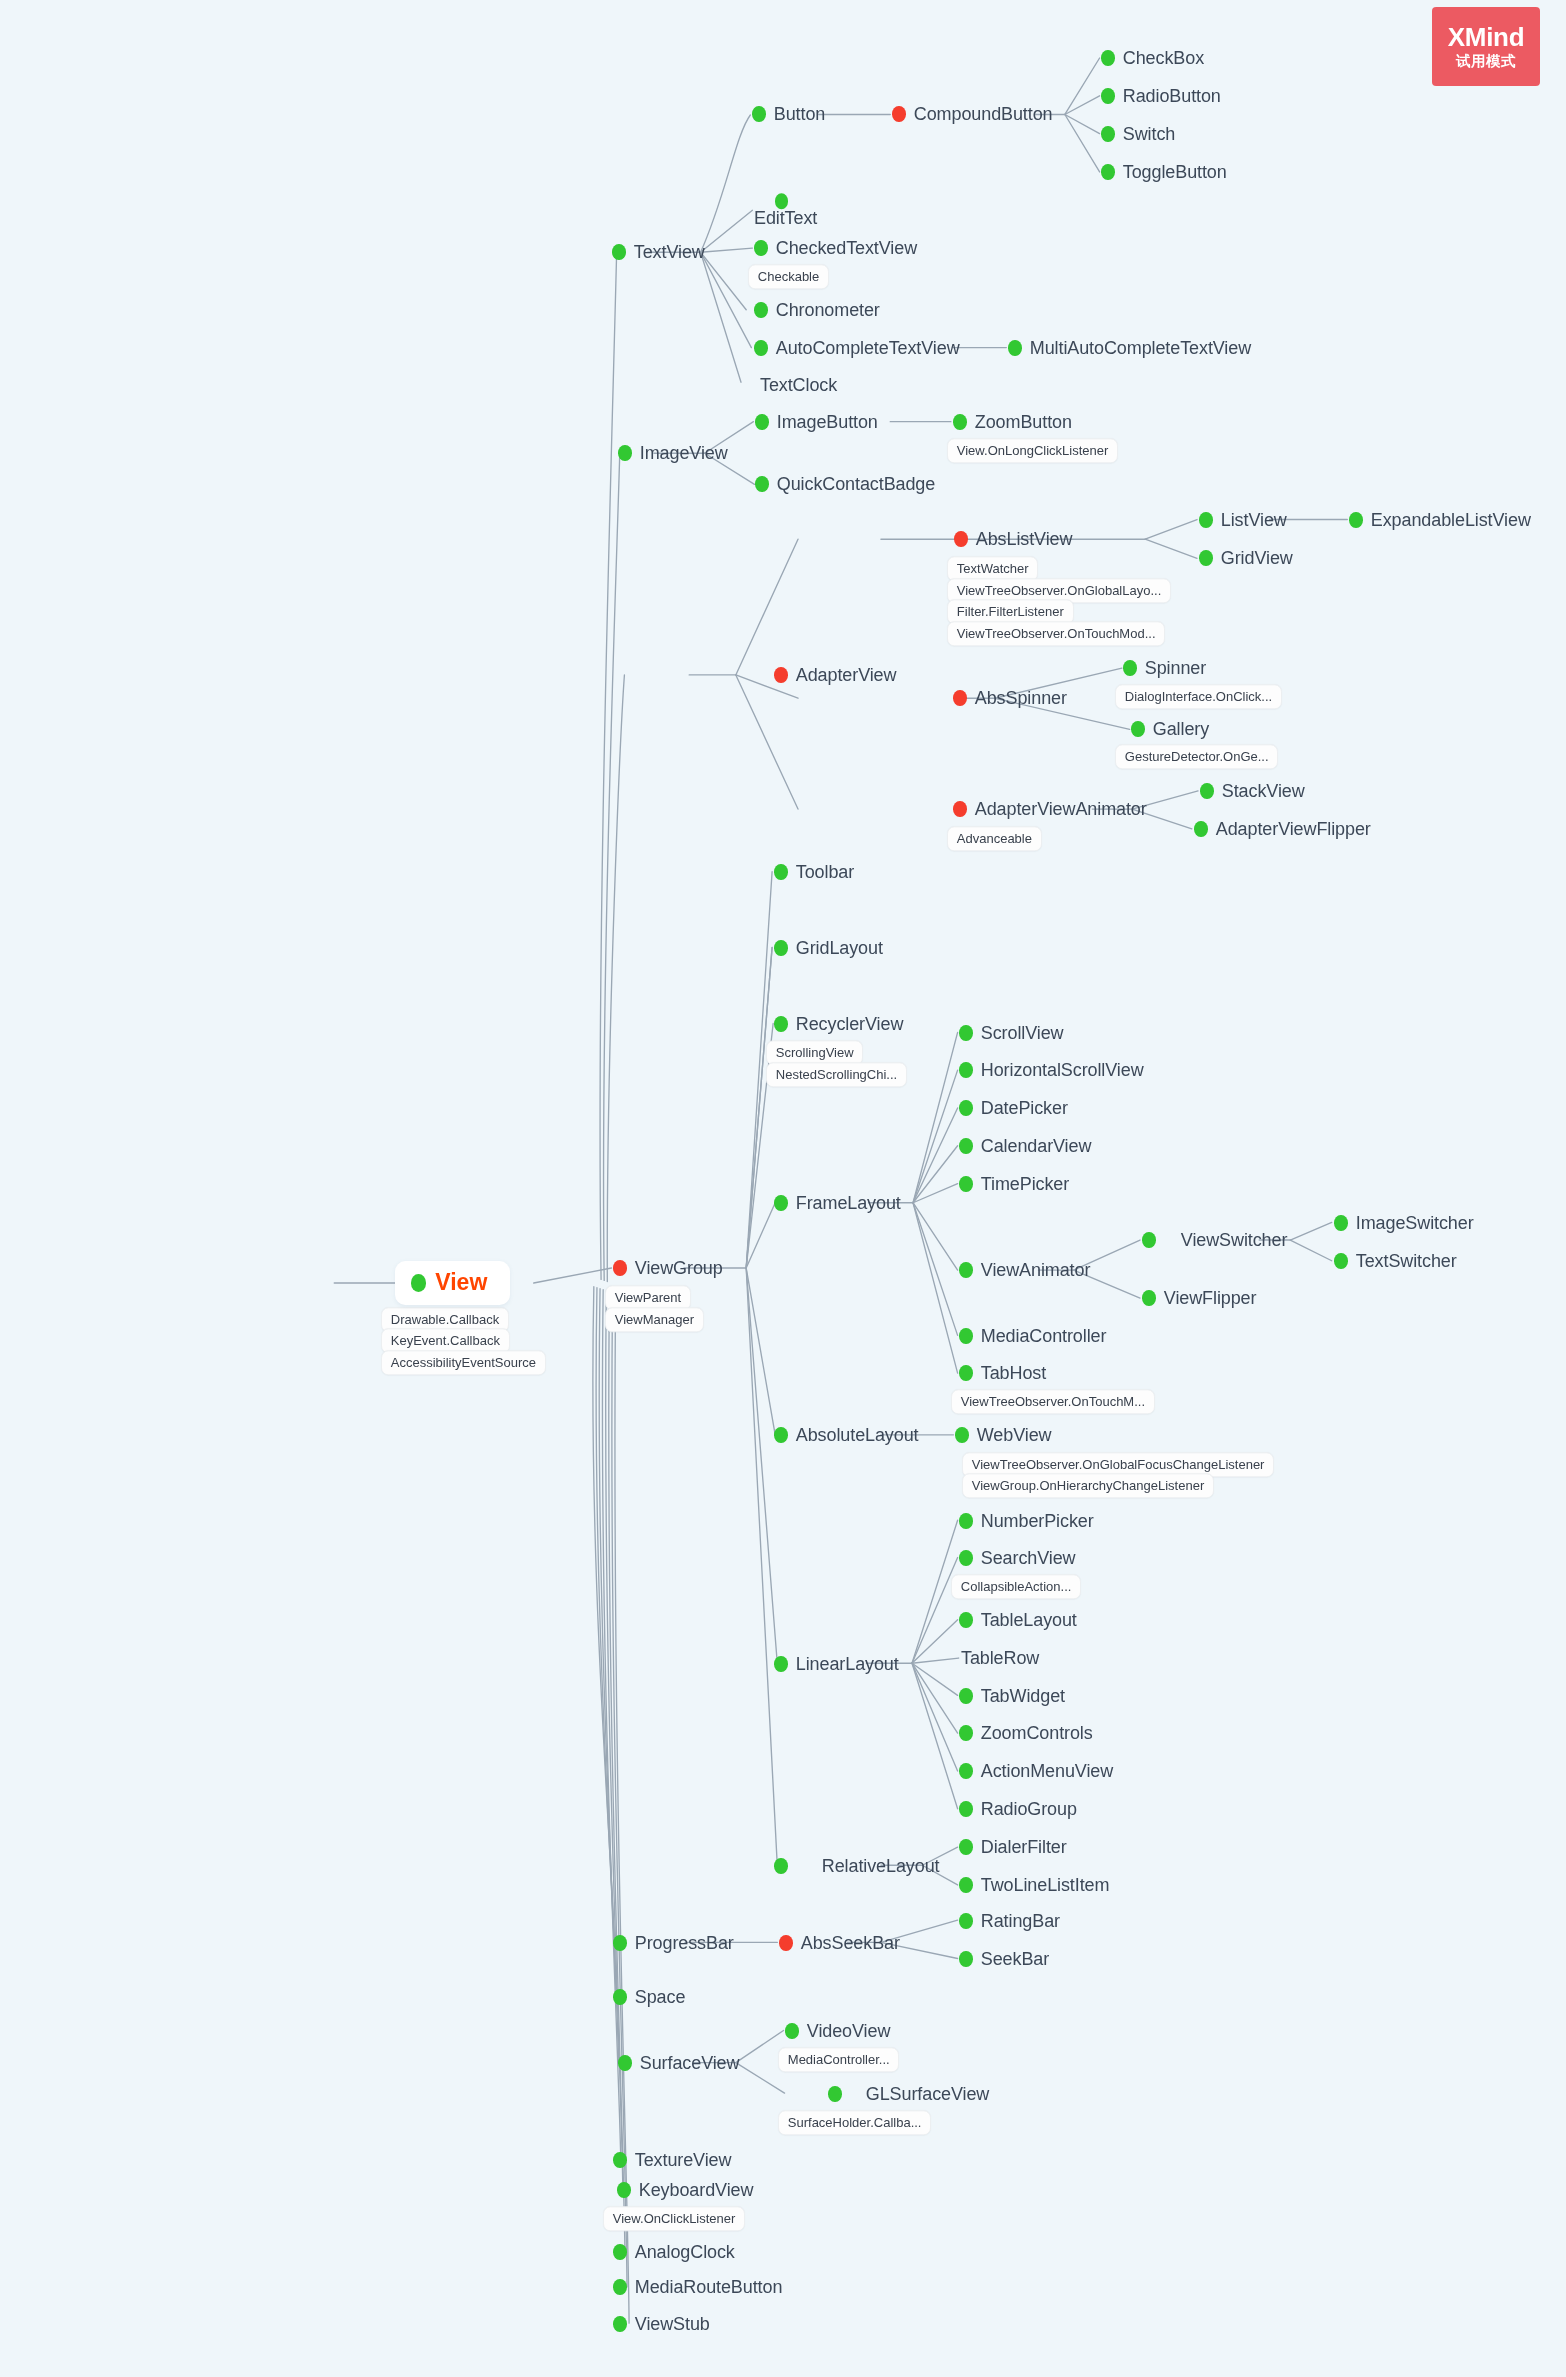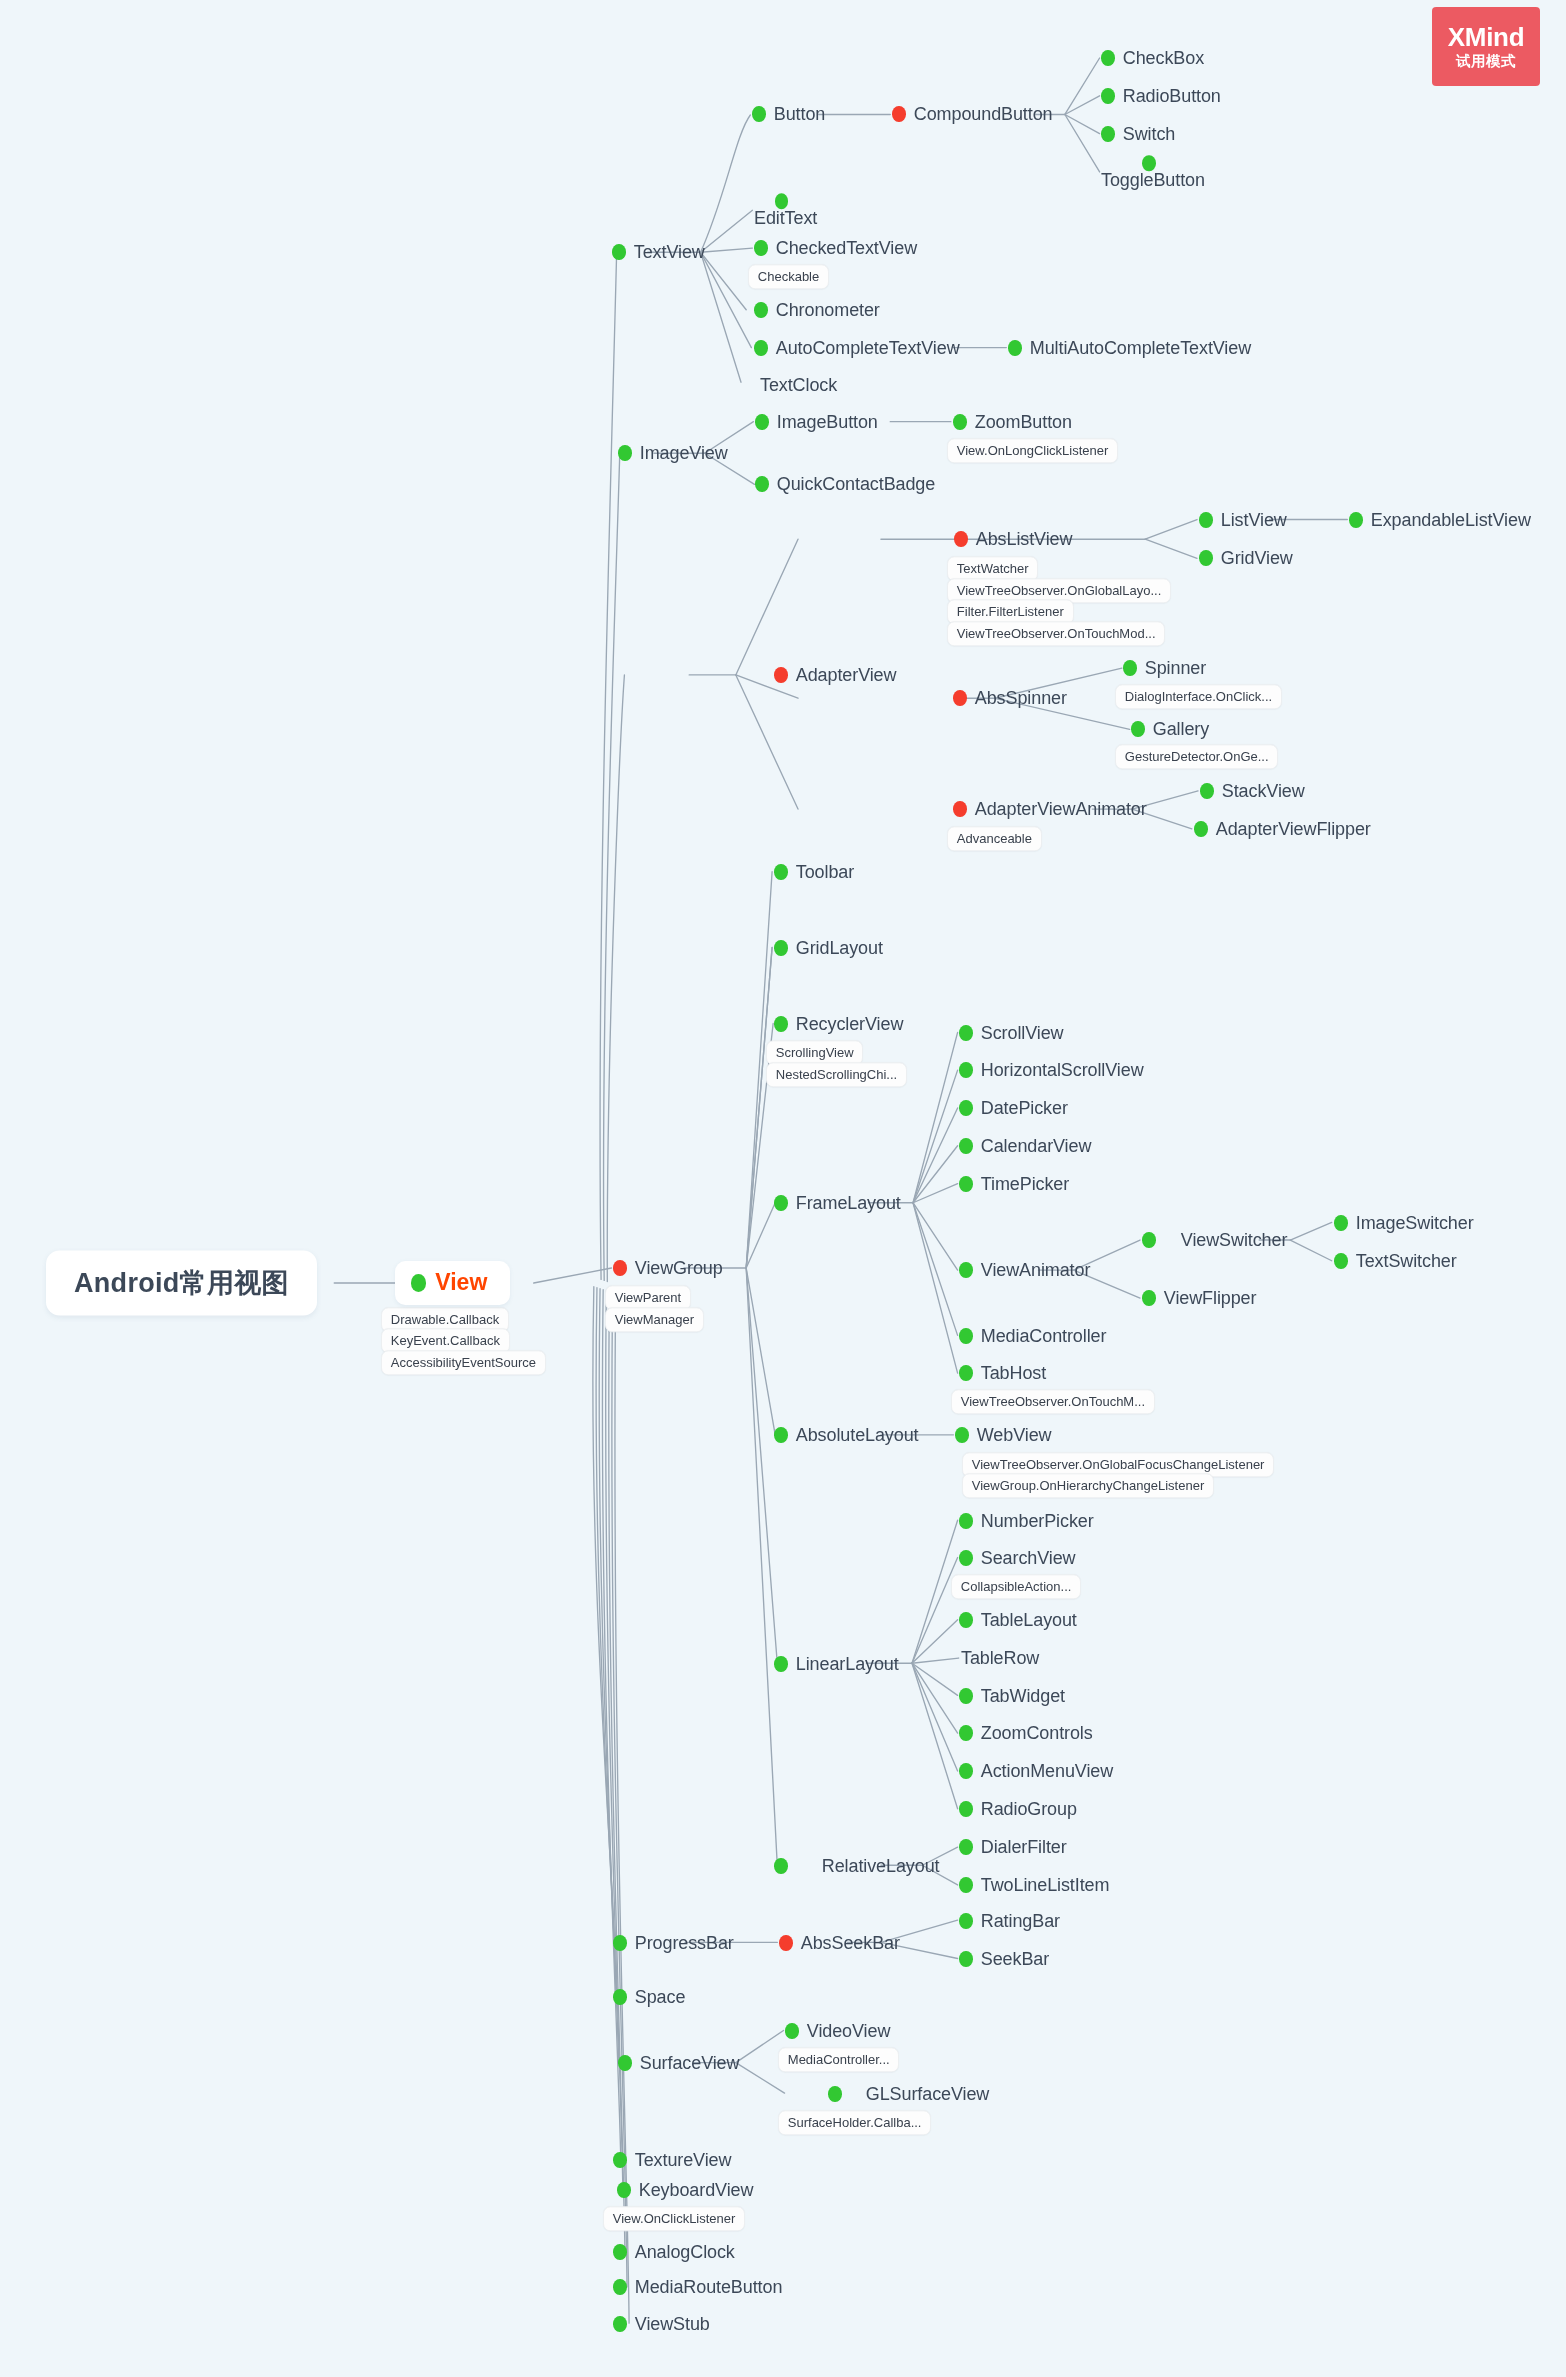--- a/index.html
+++ b/index.html
@@ -249,23 +249,20 @@
       <path d="M 1700 3750 L 1848 3781"></path>
 
       <path d="M 1340 3982 L 1420 3982"></path>
       <path d="M 1420 3982 L 1512 3920"></path>
       <path d="M 1420 3982 L 1514 4041"></path>
     </g>
   </svg>
 
   <div id="nodes">
 
-    <div id="root-topic" style="left:46px; top:1283px;">
-      <div class="lbl">Android常用视图</div>
-    </div>
 
     <div id="view-topic" style="left:395px; top:1283px;">
       <span class="dot green"></span>
       <span class="lbl">View</span>
     </div>
     <div class="chip" style="left:381px; top:1320px;">
         <span>Drawable.Callback</span>
       </div>
     <div class="chip" style="left:381px; top:1341px;">
         <span>KeyEvent.Callback</span>
@@ -287,21 +284,21 @@
       <span class="lbl">CheckBox</span>
     </div>
     <div class="node" style="left:1101px; top:96px;">
       <span class="dot green"></span>
       <span class="lbl">RadioButton</span>
     </div>
     <div class="node" style="left:1101px; top:134px;">
       <span class="dot green"></span>
       <span class="lbl">Switch</span>
     </div>
-    <div class="node" style="left:1101px; top:172px;flex-direction:column;">
+    <div class="node" style="left:1101px; top:172px;">
       <span class="dot green"></span>
       <span class="lbl">ToggleButton</span>
     </div>
 
     <div class="node" style="left:612px; top:252px;">
       <span class="dot green"></span>
       <span class="lbl">TextView</span>
     </div>
     <div class="node" style="left:754px; top:210px;flex-direction:column;">
       <span class="dot green"></span>

